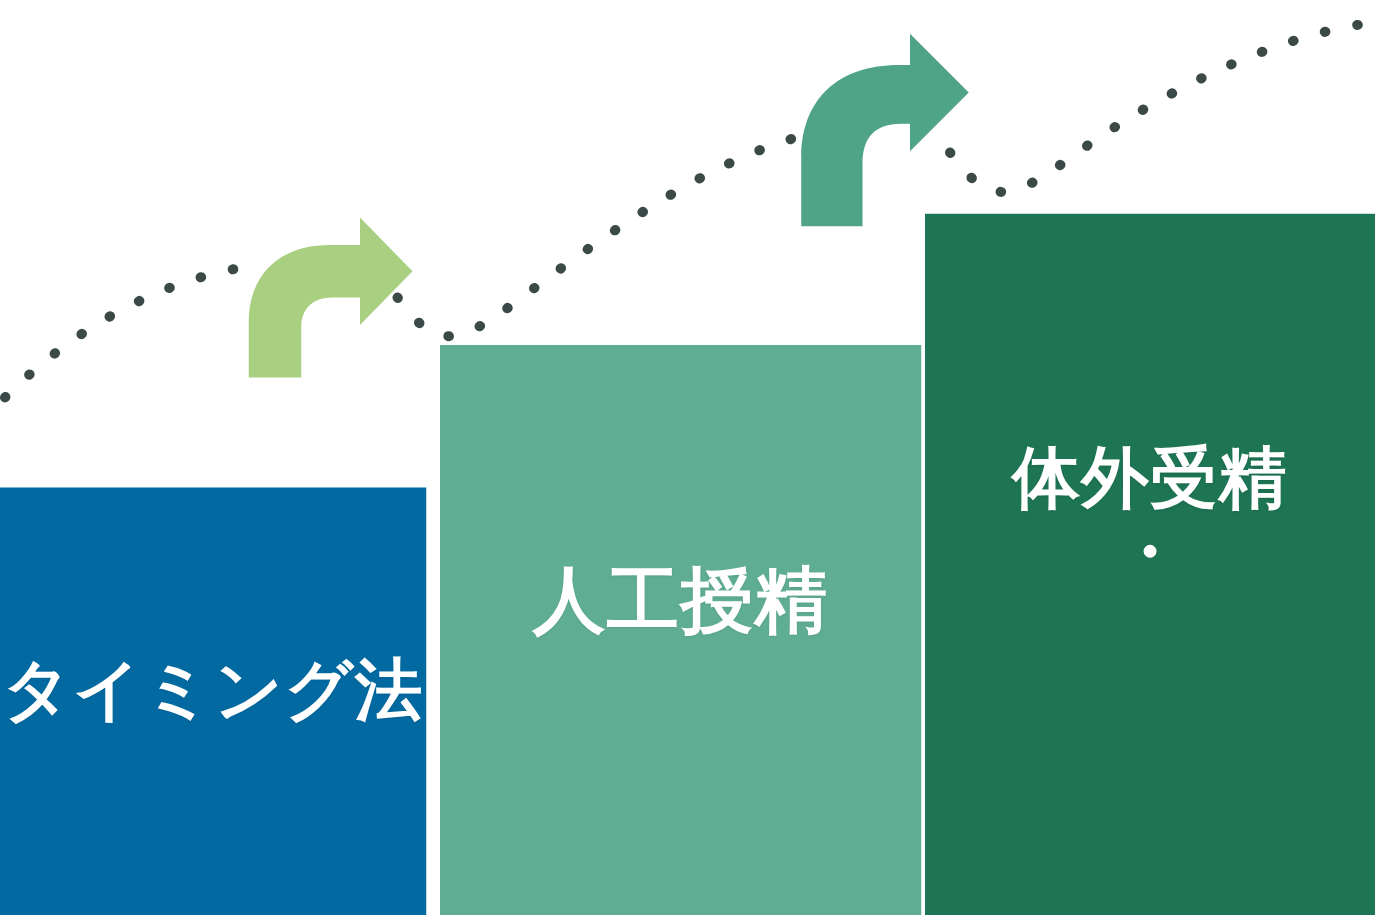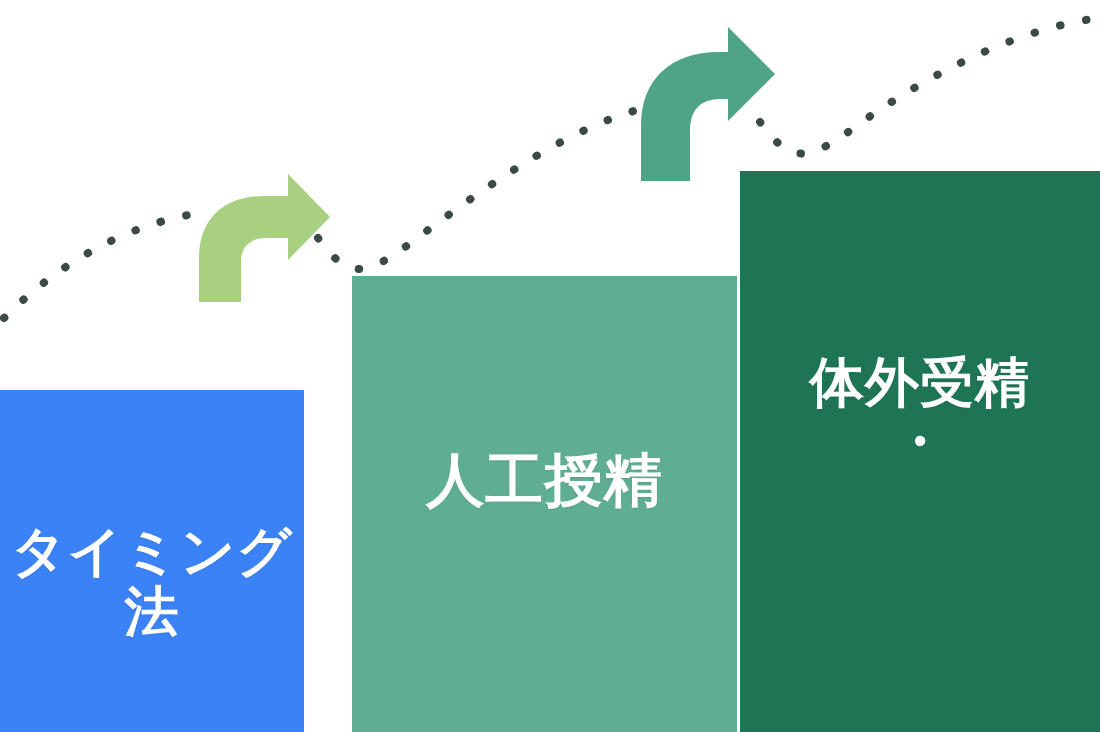--- a/index.html
+++ b/index.html
@@ -29,21 +29,21 @@
   .bar-label {
     color: #ffffff;
     font-weight: 700;
     text-align: center;
     line-height: 1.12;
     letter-spacing: 0.02em;
     white-space: pre-line;
     text-shadow: 0 1px 2px rgba(0,0,0,0.07);
   }
 
-  #bar-1 { left: 0px;   width: 304px; height: 342px; background: #3b82f6; }
+  #bar-1 { left: 0px;   width: 341px; height: 342px; background: #0369a1; }
   #bar-2 { left: 352px; width: 385px; height: 456px; background: #5fad92; }
   #bar-3 { left: 740px; width: 360px; height: 561px; background: #1e7554; }
 
   #bar-1 .bar-label { font-size: 54px; margin-top: 132px; }
   #bar-2 .bar-label { font-size: 58px; margin-top: 172px; }
   #bar-3 .bar-label { font-size: 54px; margin-top: 122px; }
 
   .bar-label .dot-sep {
     display: block;
     font-size: 54px;

